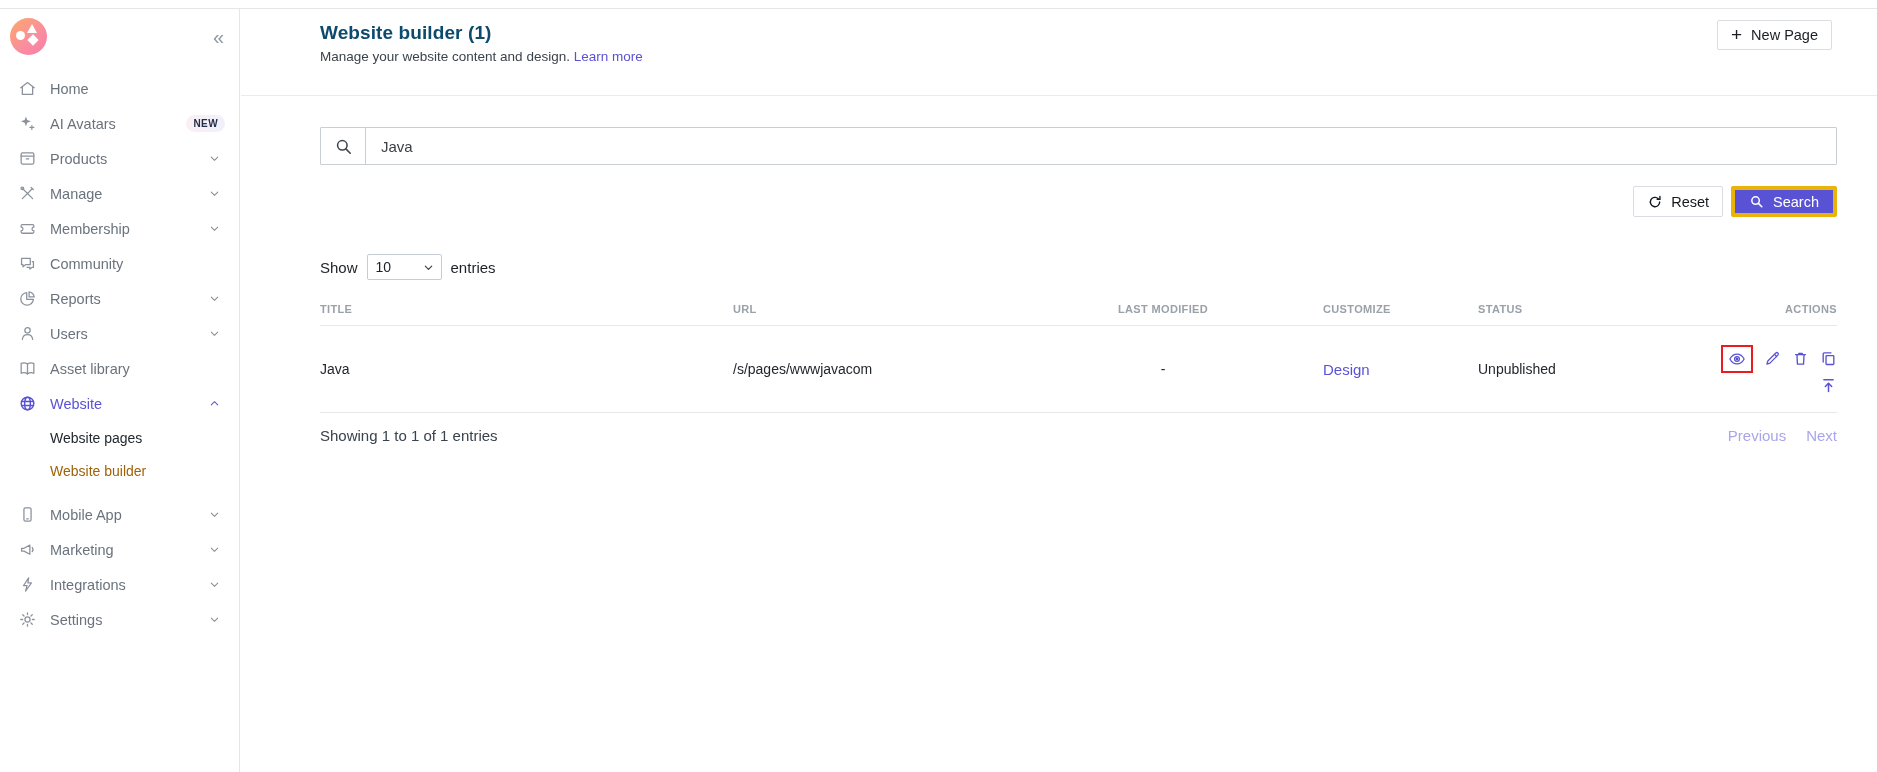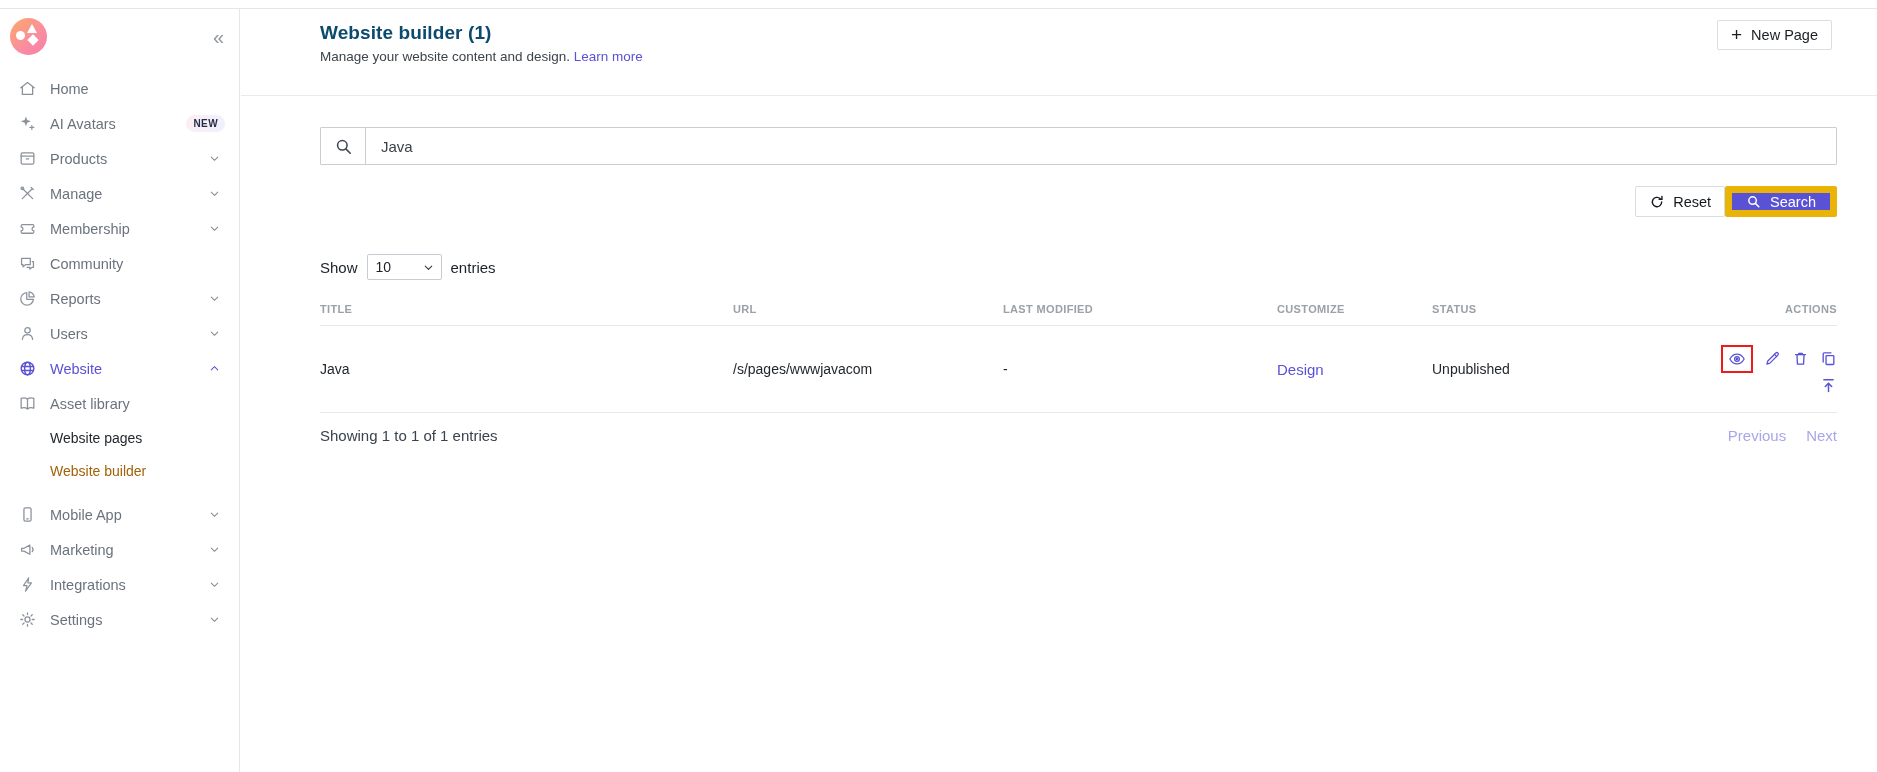--- a/index.html
+++ b/index.html
@@ -40,35 +40,35 @@
   .link { color:#5a52d5; text-decoration:none; cursor:pointer; }
   .new-page-btn { position:absolute; right:45px; top:11px; height:30px; padding:0 13px; border:1px solid #dadde2;
            background:#fff; border-radius:2px; font-size:14.5px; color:#1b1f24; display:flex; align-items:center; gap:9px; cursor:pointer; }
   .new-page-btn .plus { font-size:19px; font-weight:400; line-height:1; margin-top:-2px; }
 
   .content { padding:4px 40px 0 79px; }
   .search-box { margin-top:27px; height:38px; border:1px solid #c9ced5; border-radius:1px; display:flex; align-items:stretch; background:#fff; }
   .search-icon-cell { width:45px; display:flex; align-items:center; justify-content:center; border-right:1px solid #c9ced5; color:#3f4650; }
   .search-input { flex:1; border:none; outline:none; font-size:15px; padding:0 15px; color:#3a4148; font-family:inherit; background:transparent; }
 
-  .filter-actions { display:flex; justify-content:flex-end; margin-top:21px; }
+  .filter-actions { display:flex; justify-content:flex-end; gap:8px; margin-top:21px; }
   .btn { height:31px; border-radius:2px; font-size:14.5px; display:flex; align-items:center; cursor:pointer; font-family:inherit; }
   .btn-reset { padding:0 13px; background:#fff; border:1px solid #d9dce1; color:#15181c; gap:8px; }
-  .btn-search { padding:0 14px; background:#5a52d5; border:7px solid #eab308; color:#fff; gap:9px; }
+  .btn-search { padding:0 14px; background:#5a52d5; border:4px solid #eab308; color:#fff; gap:9px; }
 
   .show-row { margin-top:37px; display:flex; align-items:center; gap:9px; font-size:15px; color:#1c2127; }
   .select-wrap { position:relative; }
   .select-wrap select { appearance:none; -webkit-appearance:none; width:75px; height:26px; border:1px solid #c6ccd3; border-radius:2px;
         background:#fff; font-size:14px; padding:0 24px 0 8px; color:#1c2127; font-family:inherit; cursor:pointer; }
   .select-chev { position:absolute; right:8px; top:8px; pointer-events:none; color:#343b44; display:flex; }
 
   .table { margin-top:12px; }
   .thead { display:flex; height:34px; align-items:center; border-bottom:1px solid #e6e8eb;
            color:#9aa1a9; font-size:11px; font-weight:bold; letter-spacing:.35px; }
-  .c-title{ width:413px; } .c-url{ width:270px; } .c-mod{ width:274px; } .c-cust{ width:155px; } .c-status{ width:200px; }
+  .c-title{ width:413px; } .c-url{ width:270px; } .c-mod{ width:320px;text-align:center; } .c-cust{ width:155px; } .c-status{ width:200px; }
   .c-actions{ flex:1; display:flex; justify-content:flex-end; }
   .trow { display:flex; min-height:87px; border-bottom:1px solid #e6e8eb; align-items:center; font-size:14px; color:#22272e; }
   .design-link { font-size:15px; }
   .status-text { color:#22272e; }
   .actions-cell { display:flex; flex-direction:column; align-items:flex-end; gap:4px; }
   .action-row1 { display:flex; align-items:center; gap:11px; }
   .icon-btn { color:#5a52d5; display:flex; background:none; border:none; padding:0; cursor:pointer; }
   .hl { border:2px solid #ea1c1c; padding:3px 5px; display:flex; }
 
   .table-footer { display:flex; justify-content:space-between; align-items:flex-start; padding-top:14px; font-size:15px; }
@@ -191,44 +191,44 @@
           </svg>
       </span>
       <span>Users</span>
       <span class="chev">
           <svg width="11" height="11" viewBox="0 0 24 24" fill="none" stroke="currentColor" stroke-width="2.2" stroke-linecap="round" stroke-linejoin="round">
             <path d="M5 9l7 7 7-7"></path>
           </svg>
         </span>
     </div>
 
+    <div class="nav-item">
+      <span class="nicon">
+        <svg width="19" height="19" viewBox="0 0 24 24" fill="none" stroke="currentColor" stroke-width="1.6" stroke-linecap="round" stroke-linejoin="round">
+            <path d="M4 5.5c2.5-1 5.5-1 8 .8 2.5-1.8 5.5-1.8 8-.8V18c-2.5-1-5.5-1-8 .8-2.5-1.8-5.5-1.8-8-.8z"></path>
+            <path d="M12 6.3v12.5"></path>
+          </svg>
+      </span>
+      <span>Asset library</span>
+    </div>
+
     <div class="nav-item active">
       <span class="nicon">
         <svg width="19" height="19" viewBox="0 0 24 24" fill="none" stroke="currentColor" stroke-width="1.8">
             <circle cx="12" cy="12" r="8"></circle>
             <ellipse cx="12" cy="12" rx="3.6" ry="8"></ellipse>
             <path d="M4.5 9.5h15M4.5 14.5h15"></path>
           </svg>
       </span>
       <span>Website</span>
       <span class="chev">
           <svg width="11" height="11" viewBox="0 0 24 24" fill="none" stroke="currentColor" stroke-width="2.2" stroke-linecap="round" stroke-linejoin="round">
             <path d="M5 15l7-7 7 7"></path>
           </svg>
         </span>
-    </div>
-
-    <div class="nav-item">
-      <span class="nicon">
-        <svg width="19" height="19" viewBox="0 0 24 24" fill="none" stroke="currentColor" stroke-width="1.6" stroke-linecap="round" stroke-linejoin="round">
-            <path d="M4 5.5c2.5-1 5.5-1 8 .8 2.5-1.8 5.5-1.8 8-.8V18c-2.5-1-5.5-1-8 .8-2.5-1.8-5.5-1.8-8-.8z"></path>
-            <path d="M12 6.3v12.5"></path>
-          </svg>
-      </span>
-      <span>Asset library</span>
     </div>
 
     <div class="subnav">
       <div class="nav-item">
         <span>Website pages</span>
       </div>
       <div class="nav-item active">
         <span>Website builder</span>
       </div>
     </div>

